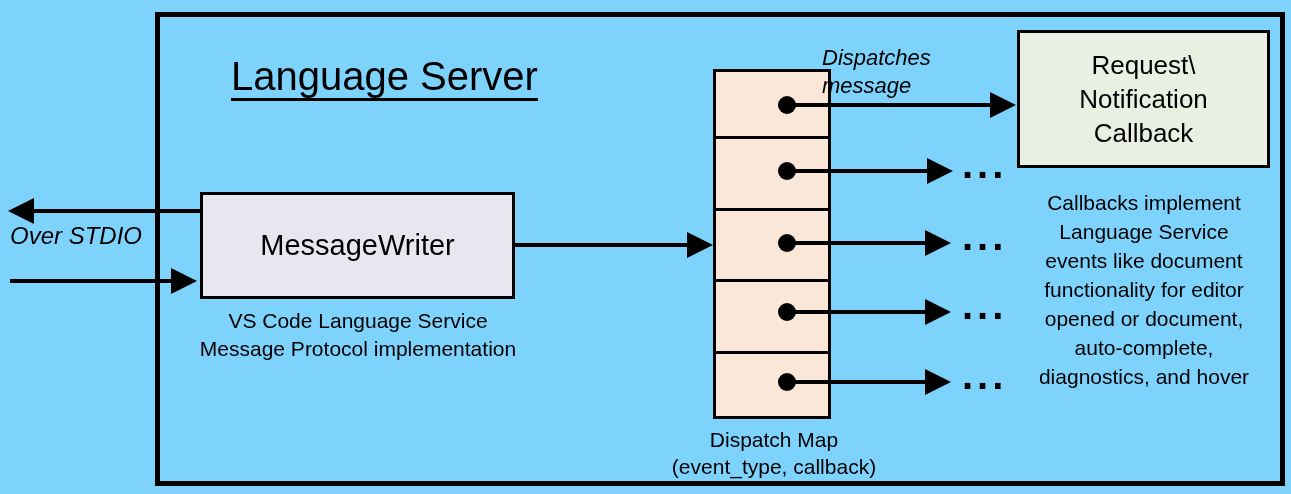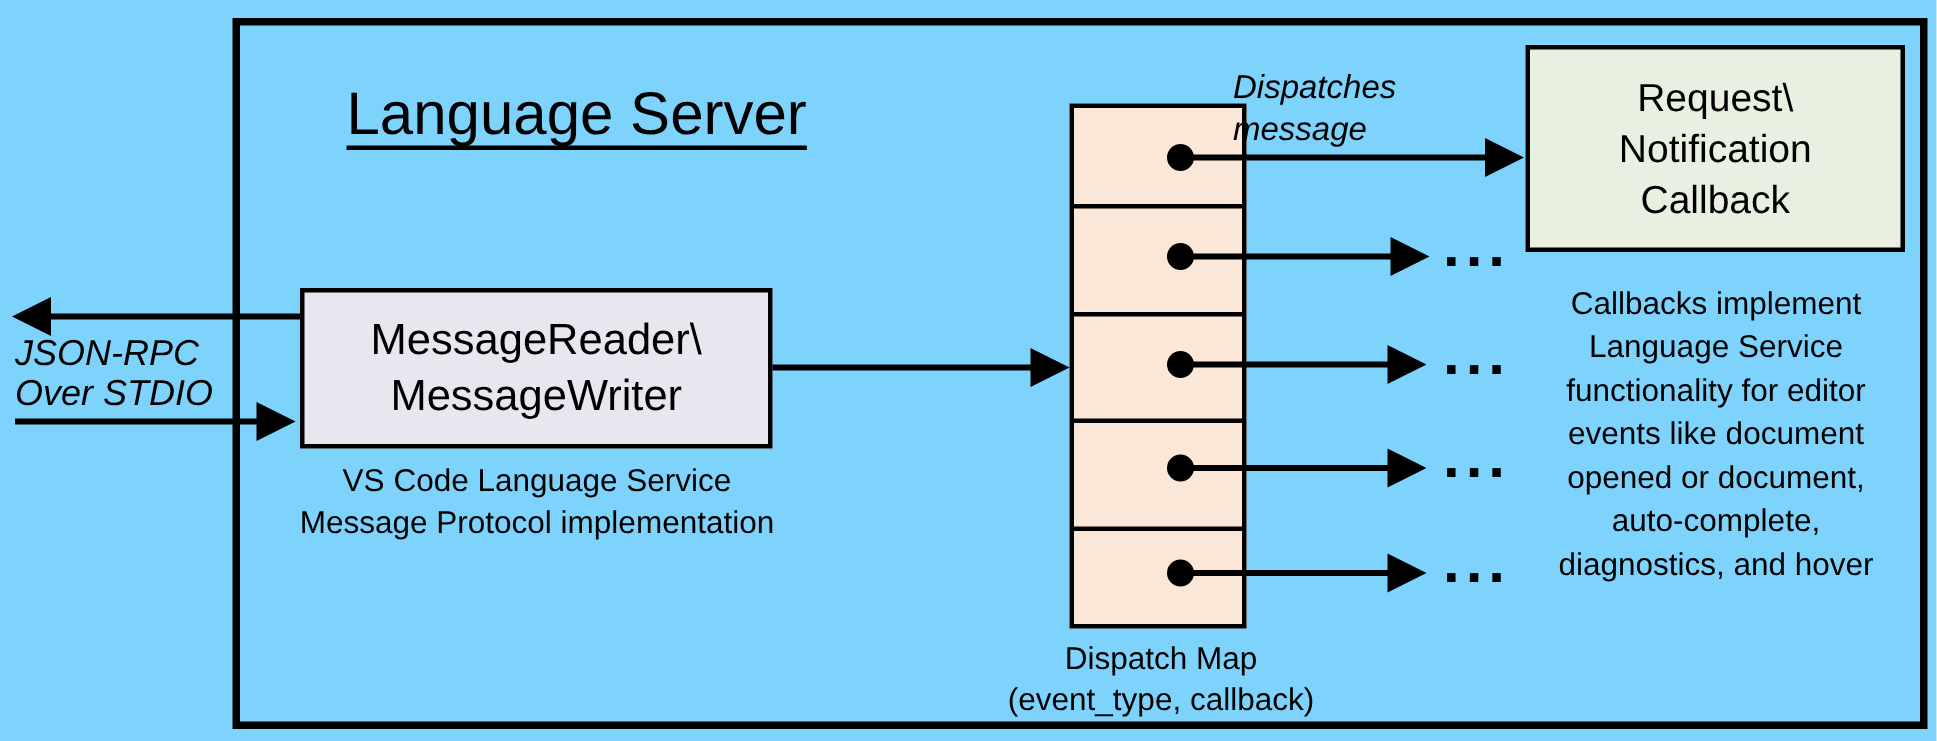--- a/index.html
+++ b/index.html
@@ -41,21 +41,20 @@
 </head>
 <body>
 
 <div class="canvas">
 
   <div class="outer-box"></div>
 
   <div class="diagram-title">Language Server</div>
 
   <div class="node-box reader-box">
-    <span class="block">MessageReader\</span>
     <span class="block">MessageWriter</span>
   </div>
 
   <div class="node-box callback-box">
     <span class="block">Request\</span>
     <span class="block">Notification</span>
     <span class="block">Callback</span>
   </div>
 
   <div class="dispatch-map">
@@ -109,21 +108,20 @@
 
       <g>
         <circle cx="787" cy="382" r="9" stroke="none"></circle>
         <line x1="787" y1="382" x2="928" y2="382"></line>
         <polygon points="951,382 925,369 925,395" stroke="none"></polygon>
       </g>
     </g>
   </svg>
 
   <div class="italic-label" style="left:10px; top:222px; width:160px; font-size:24px; line-height:27px;">
-    <span class="block">JSON-RPC</span>
     <span class="block">Over STDIO</span>
   </div>
 
   <div class="caption" style="left:182px; top:307px; width:352px;">
     <span class="block">VS Code Language Service</span>
     <span class="block">Message Protocol implementation</span>
   </div>
 
 
   <div class="italic-label" style="left:822px; top:44px; width:145px; font-size:22px; line-height:28px;">
@@ -132,22 +130,22 @@
   </div>
 
   <div class="caption" style="left:654px; top:426px; width:240px; line-height:27px;">
     <span class="block">Dispatch Map</span>
     <span class="block">(event_type, callback)</span>
   </div>
 
   <div class="callback-caption">
     <span class="block">Callbacks implement</span>
     <span class="block">Language Service</span>
+    <span class="block">events like document</span>
     <span class="block">functionality for editor</span>
-    <span class="block">events like document</span>
     <span class="block">opened or document,</span>
     <span class="block">auto-complete,</span>
     <span class="block">diagnostics, and hover</span>
   </div>
 
   <span class="ellipsis" style="left:962px; top:144px;">...</span>
   <span class="ellipsis" style="left:962px; top:216px;">...</span>
   <span class="ellipsis" style="left:962px; top:285px;">...</span>
   <span class="ellipsis" style="left:962px; top:355px;">...</span>
 

